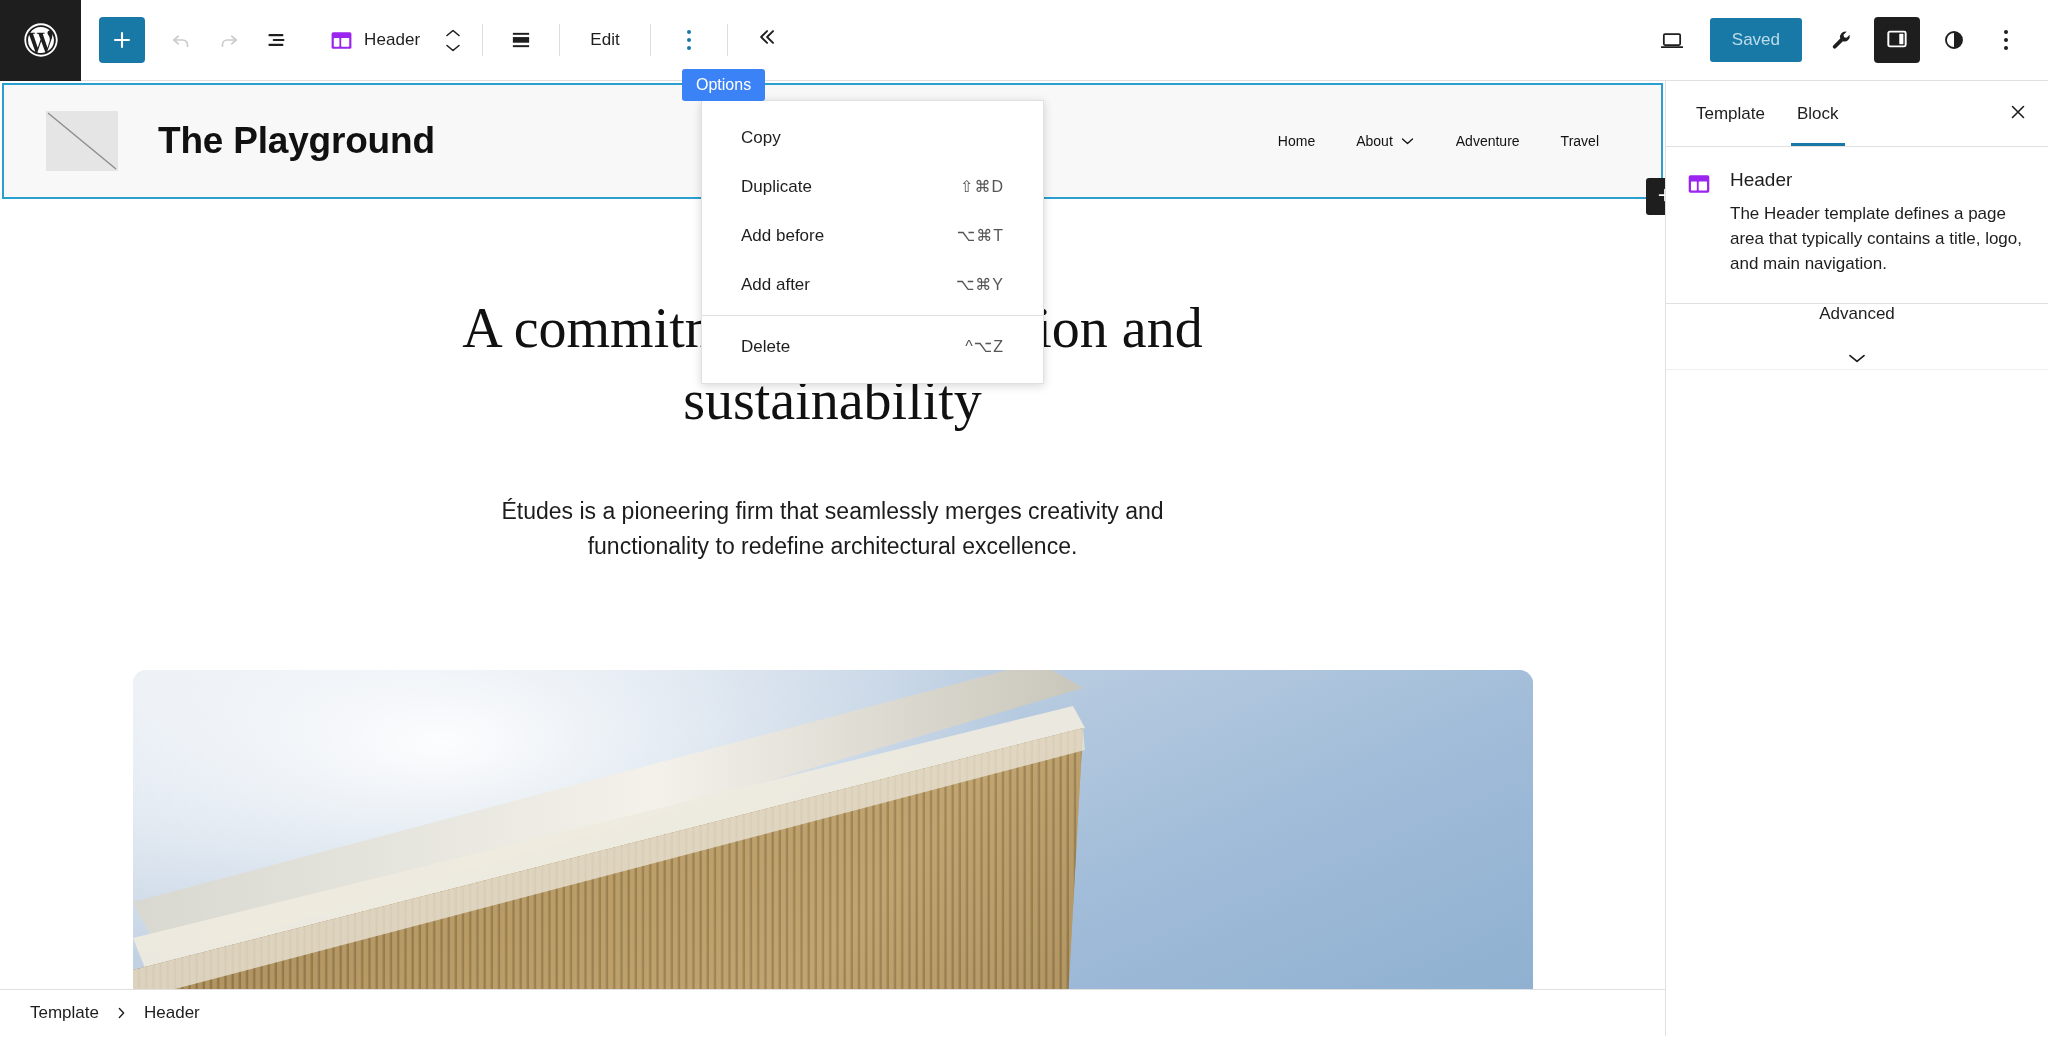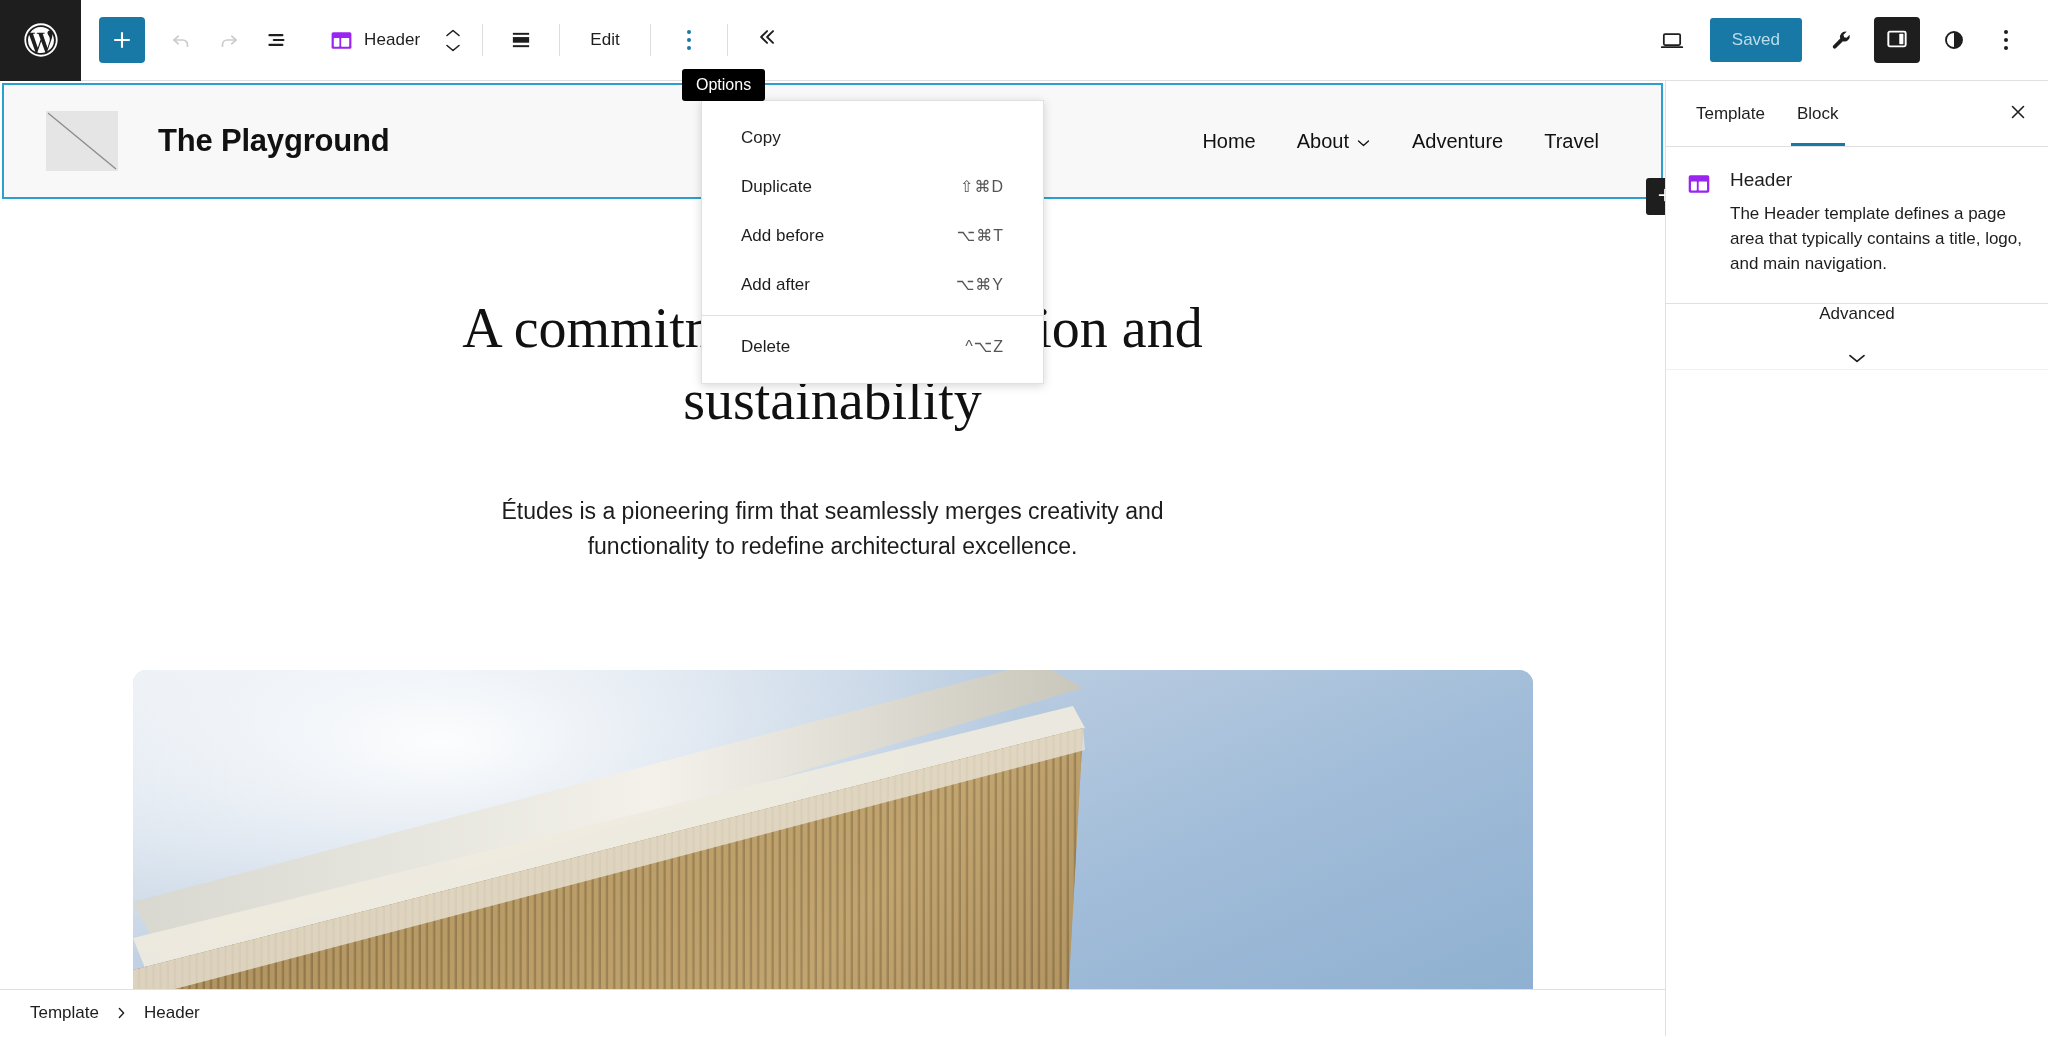--- a/index.html
+++ b/index.html
@@ -201,37 +201,37 @@
     width: 72px;
     height: 60px;
     background: #e4e5e4;
     position: relative;
     overflow: hidden;
     flex: 0 0 auto;
   }
   .logo-placeholder svg { position: absolute; inset: 0; }
 
   .site-title {
-    font-size: 31px;
+    font-size: 37px;
     font-weight: bold;
     color: #111;
     margin-left: 40px;
     letter-spacing: -.2px;
     white-space: nowrap;
   }
 
   .site-nav {
     margin-left: auto;
     display: flex;
     align-items: center;
     gap: 41px;
     padding-right: 20px;
   }
   .nav-item {
-    font-size: 20px;
+    font-size: 14px;
     color: #111;
     display: flex;
     align-items: flex-end;
     gap: 7px;
     white-space: nowrap;
     cursor: pointer;
   }
 
   .block-appender {
     position: absolute;
@@ -275,21 +275,21 @@
     position: relative;
     background: linear-gradient(170deg, #d6dee8 0%, #9fb8d4 38%, #8fb0d0 70%, #7ea4c8 100%);
   }
   .hero-figure svg { display: block; width: 100%; height: 100%; }
 
   
   .options-tooltip {
     position: absolute;
     left: 682px;
     top: 69px;
-    background: #000000;
+    background: #3b82f6;
     color: #fff;
     font-size: 16px;
     padding: 7px 14px;
     border-radius: 3px;
     z-index: 70;
     white-space: nowrap;
   }
 
   .dropdown {
     position: absolute;

